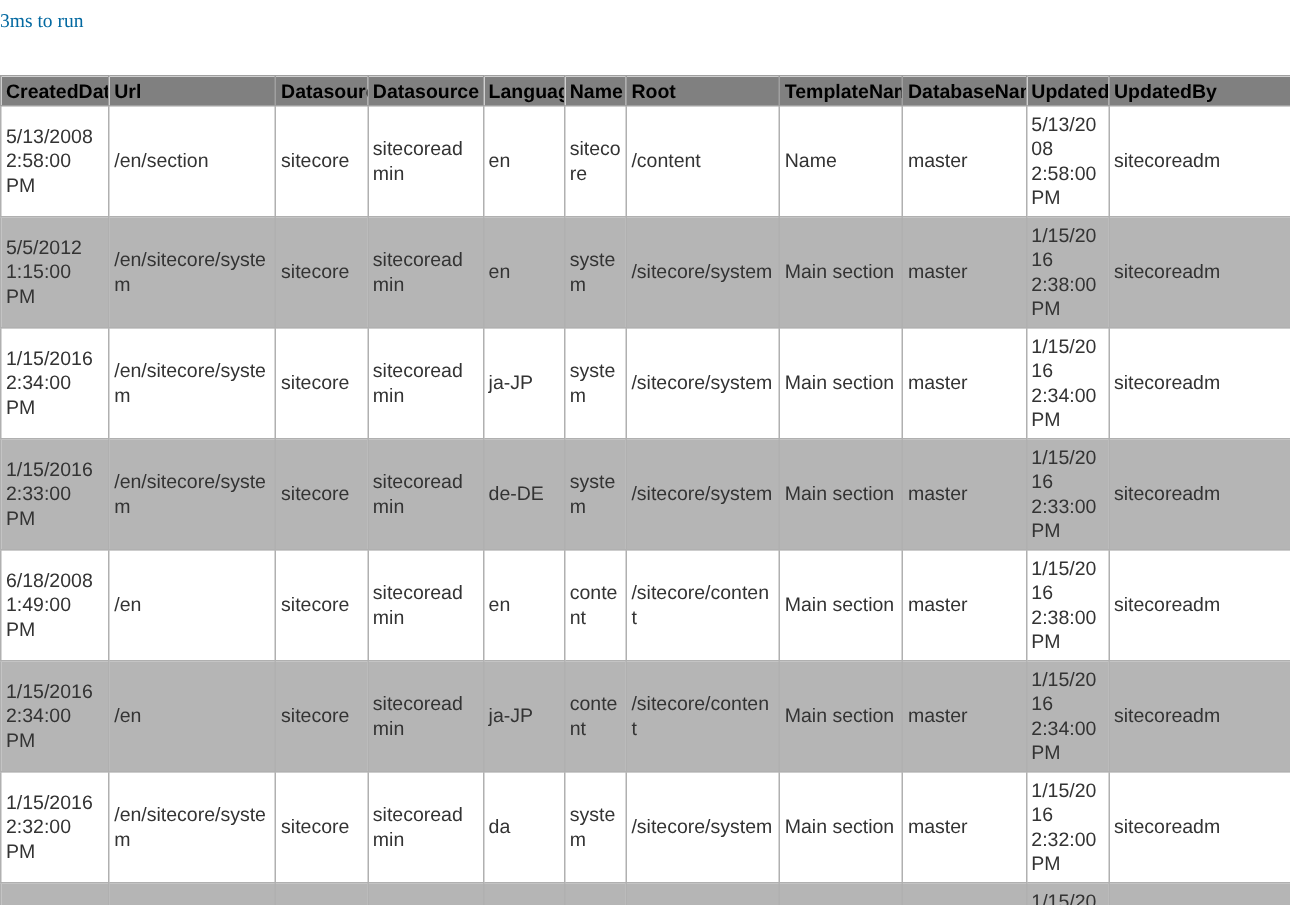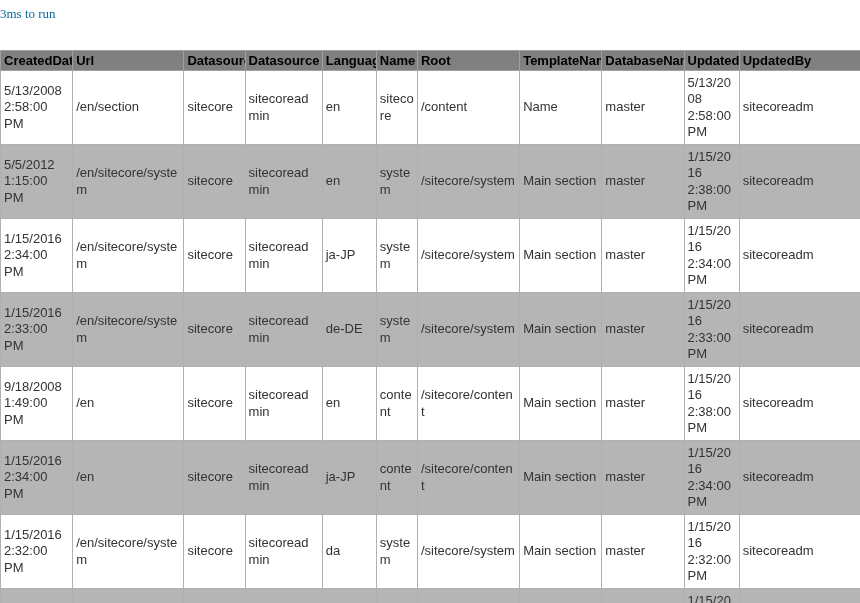--- a/index.html
+++ b/index.html
@@ -153,21 +153,21 @@
           <td>sitecoreadmin</td>
           <td>de-DE</td>
           <td>system</td>
           <td>/sitecore/system</td>
           <td>Main section</td>
           <td>master</td>
           <td>1/15/2016 2:33:00 PM</td>
           <td>sitecoreadm</td>
         </tr>
         <tr class="even">
-          <td>9/18/2008 1:49:00 PM</td>
+          <td>6/18/2008 1:49:00 PM</td>
           <td>/en</td>
           <td>sitecore</td>
           <td>sitecoreadmin</td>
           <td>en</td>
           <td>content</td>
           <td>/sitecore/content</td>
           <td>Main section</td>
           <td>master</td>
           <td>1/15/2016 2:38:00 PM</td>
           <td>sitecoreadm</td>

